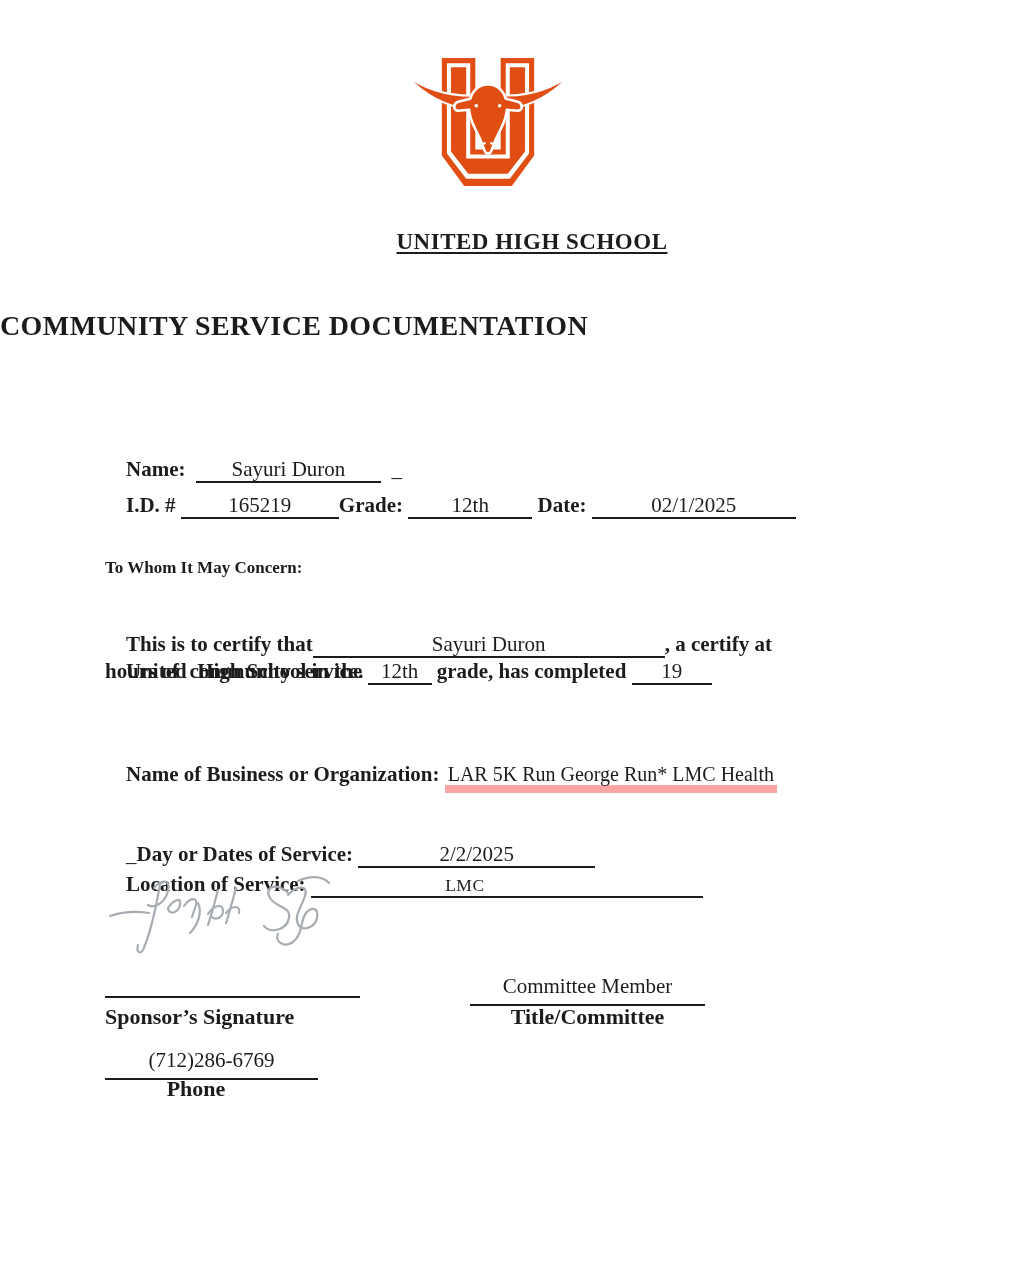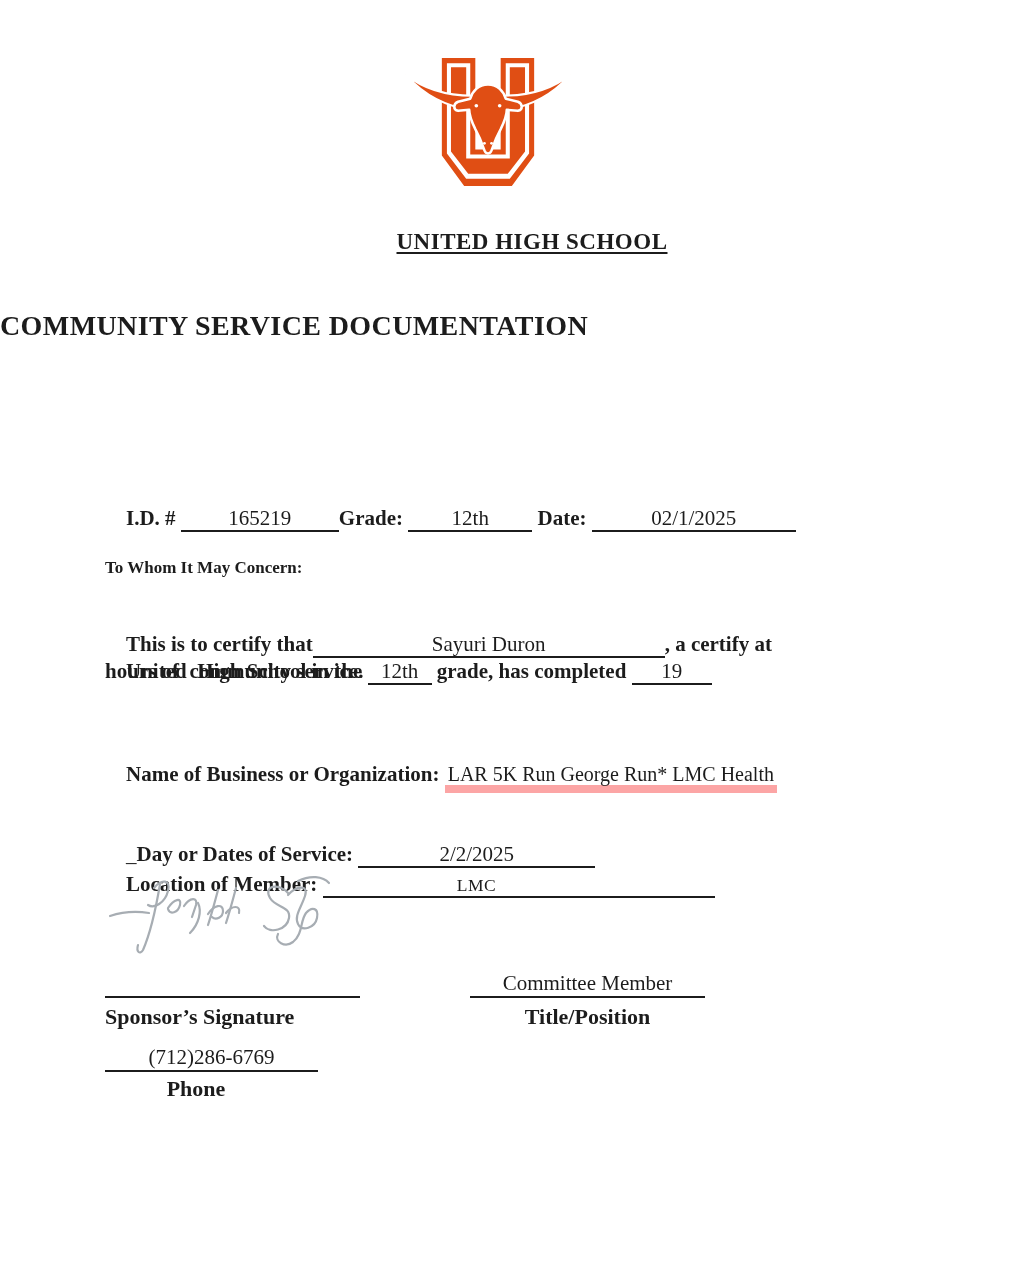--- a/index.html
+++ b/index.html
@@ -35,22 +35,23 @@
   .u-text{border-bottom:8px solid #fca5a5;padding:0 3px;}
   .para{line-height:27px;}
   .shift-l{position:relative;left:-42px;font-size:17.5px;letter-spacing:.5px;}
   .blank-line{
     position:absolute;height:30px;
     border-bottom:2px solid #1c1c1c;
   }
   .center-on-line{
     position:absolute;height:30px;
     border-bottom:2px solid #1c1c1c;
-    display:flex;align-items:flex-end;justify-content:center;
+    display:flex;justify-content:center;
     font-size:21px;
+    margin-top:8px;
   }
   .under-label{
     position:absolute;font-size:22px;font-weight:700;
   }
   .sig-svg{position:absolute;left:102px;top:872px;}
 </style>
 </head>
 <body>
 
 <div class="page">
@@ -72,22 +73,25 @@
       <circle cx="76" cy="55" r="1.8" fill="#ffffff"></circle>
       <circle cx="99" cy="55" r="1.8" fill="#ffffff"></circle>
       <circle cx="84" cy="92" r="1.4" fill="#ffffff"></circle>
       <circle cx="91" cy="92" r="1.4" fill="#ffffff"></circle>
     </svg>
   </div>
 
   <div class="school-name">UNITED HIGH SCHOOL</div>
   <div class="doc-title">COMMUNITY SERVICE DOCUMENTATION</div>
 
+  <div class="row" style="top:430px">
+    <span class="b">Name:  </span><span class="fill" style="width:185px"><span>Sayuri Duron</span></span>  <span>_</span>
+  </div>
 
-  <div class="row" style="top:479px">
+  <div class="row" style="top:466px">
     <span class="b">I.D. # </span><span class="fill" style="width:158px"><span>165219</span></span><span class="b">Grade: </span><span class="fill" style="width:124px"><span>12th</span></span><span class="b"> Date: </span><span class="fill" style="width:204px"><span>02/1/2025</span></span>
   </div>
 
   <div class="row b" style="top:557px;font-size:17px">To Whom It May Concern:</div>
 
   <div class="row para" style="top:604px">
     <span class="b">This is to certify that</span><span class="fill" style="width:352px"><span>Sayuri Duron</span></span><span class="b">, a certify at</span>
   </div>
   <div class="row para" style="top:631px">
     <span class="b">United  High School in the </span><span class="fill" style="width:64px"><span>12th</span></span><span class="b"> grade, has completed </span><span class="fill" style="width:80px"><span>19</span></span>
@@ -95,21 +99,21 @@
   <div class="row para b" style="top:658px">hours of  community service.</div>
 
   <div class="row" style="top:735px">
     <span class="b">Name of Business or Organization: </span><span class="u-text" style="font-size:20px">LAR 5K Run George Run* LMC Health</span>
   </div>
 
   <div class="row" style="top:815px">
     <span>_</span><span class="b">Day or Dates of Service: </span><span class="fill" style="width:237px"><span>2/2/2025</span></span>
   </div>
   <div class="row" style="top:845px">
-    <span class="b">Location of Member: </span><span class="fill" style="width:392px"><span class="shift-l">LMC</span></span>
+    <span class="b">Location of Service: </span><span class="fill" style="width:392px"><span class="shift-l">LMC</span></span>
   </div>
 
   <svg class="sig-svg" width="320" height="95" viewBox="0 0 320 95">
     <g fill="none" stroke="#a7adb3" stroke-width="2.2" stroke-linecap="round">
       <path d="M8,44 C20,40 34,39 47,41"></path>
       <path d="M52,16 C60,6 69,8 66,19 C63,31 52,37 46,33"></path>
       <path d="M58,12 C54,36 48,62 41,78 C38,83 34,80 36,73"></path>
       <path d="M66,36 C72,27 80,25 78,33 C76,41 68,43 66,37"></path>
       <path d="M82,34 C88,25 96,25 94,33 L90,45"></path>
       <path d="M96,31 C100,39 97,52 88,61"></path>
@@ -121,20 +125,20 @@
       <path d="M186,23 C194,14 207,12 203,24 C199,36 192,44 196,52 C200,60 213,56 215,46 C217,36 210,34 204,41 C198,49 201,62 191,70 C183,76 172,70 176,62"></path>
       <path d="M196,9 C208,3 221,4 227,11"></path>
     </g>
   </svg>
 
   <div class="blank-line" style="left:105px;top:966px;width:255px"></div>
   <div class="center-on-line" style="left:470px;top:966px;width:235px">
     <span>Committee Member</span>
   </div>
   <div class="under-label" style="left:105px;top:1004px">Sponsor’s Signature</div>
-  <div class="under-label" style="left:470px;top:1004px;width:235px;text-align:center">Title/Position</div>
+  <div class="under-label" style="left:470px;top:1004px;width:235px;text-align:center">Title/Committee</div>
 
   <div class="center-on-line" style="left:105px;top:1040px;width:213px">
     <span>(712)286-6769</span>
   </div>
   <div class="under-label" style="left:105px;top:1076px;width:182px;text-align:center">Phone</div>
 
 </div>
 
 </body></html>

